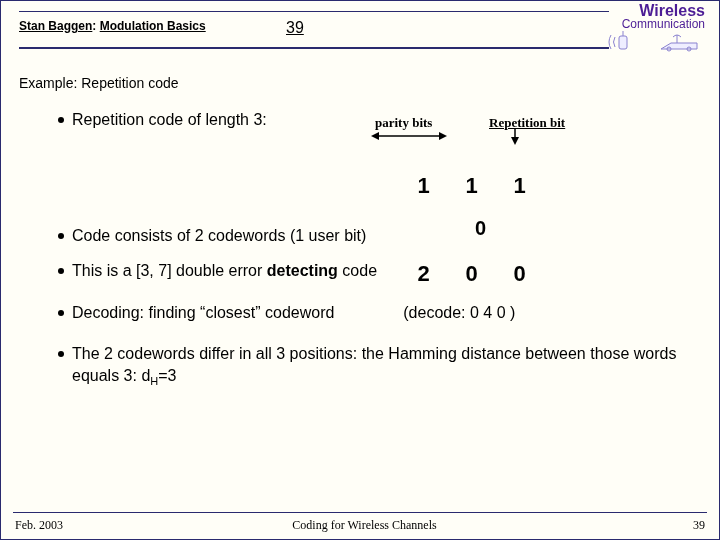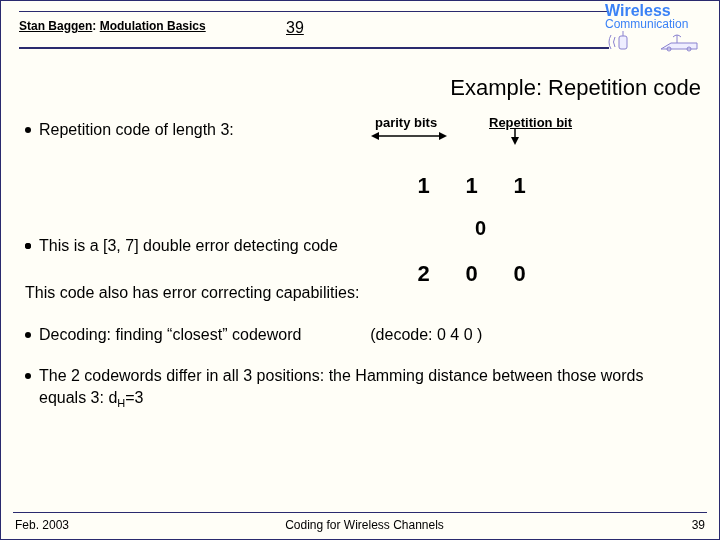--- a/index.html
+++ b/index.html
@@ -61,37 +61,38 @@
   }
   .logo {
     position: absolute;
     right: 14px;
     top: 4px;
     width: 100px;
     height: 48px;
   }
   .logo .txt {
     font-family: "Comic Sans MS", cursive, sans-serif;
-    color: #3b82f6;
+    color: #4c1d95;
     font-size: 12px;
     line-height: 12px;
+    text-align: right;
   }
   .logo .txt .w1 { font-size: 16px; font-weight: bold; }
   .logo svg { position: absolute; left: 0; bottom: 0; }
 
   .title {
     padding: 12px 18px 4px 18px;
-    font-size: 22px;
-    text-align: right;
+    font-size: 14px;
   }
 
   .body {
-    padding: 0 24px;
+    padding: 0 36px;
     font-size: 16px;
     line-height: 1.35;
+    margin-left: 21px;
   }
 
   .bul {
     position: relative;
     padding-left: 14px;
     margin-top: 14px;
   }
   .bul .dot {
     position: absolute;
     left: 0;
@@ -107,20 +108,21 @@
     left: 340px;
     top: 112px;
     width: 280px;
     font-size: 16px;
   }
   .codeblock .labels {
     position: relative;
     height: 24px;
     font-size: 13px;
     font-weight: bold;
+    font-family: Liberation Serif, serif;
   }
   .lbl-parity {
     position: absolute;
     left: 34px;
     top: 2px;
   }
   .arrow-parity {
     position: absolute;
     left: 30px;
     top: 18px;
@@ -160,34 +162,35 @@
     font-weight: bold;
   }
 
   .footer {
     position: absolute;
     left: 0;
     right: 0;
     bottom: 3px;
     height: 24px;
     font-size: 12px;
+    font-family: Liberation Serif, serif;
   }
   .footer-line {
     position: absolute;
     left: 12px;
     right: 12px;
     top: 0;
     height: 1px;
     background: #2a2a6e;
   }
   .f-left   { position: absolute; left: 14px;  top: 6px; }
   .f-center { position: absolute; left: 9px; right: 0; top: 6px; text-align: center; }
   .f-right  { position: absolute; right: 14px; top: 6px; }
 
-  .bold { font-weight: normal; text-align: center; }
+  .bold { font-weight: bold; text-align: center; }
   .sub { vertical-align: sub; font-size: 11px; }
 </style>
 </head>
 <body>
 
 <div class="slide">
 
   <div class="hdr">
     <div class="hdr-line2"></div>
     <div class="hdr-author">
@@ -223,30 +226,28 @@
 
     <div class="bul">
       <span class="dot"></span>
       <span>Repetition code of length 3:</span>
     </div>
 
     <div style="height:80px"></div>
 
     <div class="bul">
       <span class="dot"></span>
+      <span>Code consists of 2 codewords (1 user bit)</span>
     </div>
 
     <div class="bul">
       <span class="dot"></span>
       <span>This is a [3, 7] double error </span><span class="bold">detecting</span><span> code</span>
     </div>
 
-    <div style="margin-top:26px">
-      <span>This code also has error </span><span class="bold">correcting</span><span> capabilities:</span>
-    </div>
 
     <div class="bul" style="margin-top:20px">
       <span class="dot"></span>
       <span>Decoding: finding “closest” codeword</span>
       <span style="display:inline-block; width:60px"></span>
       <span>(decode:  0  4  0 )</span>
     </div>
 
     <div class="bul" style="margin-top:20px">
       <span class="dot"></span>

